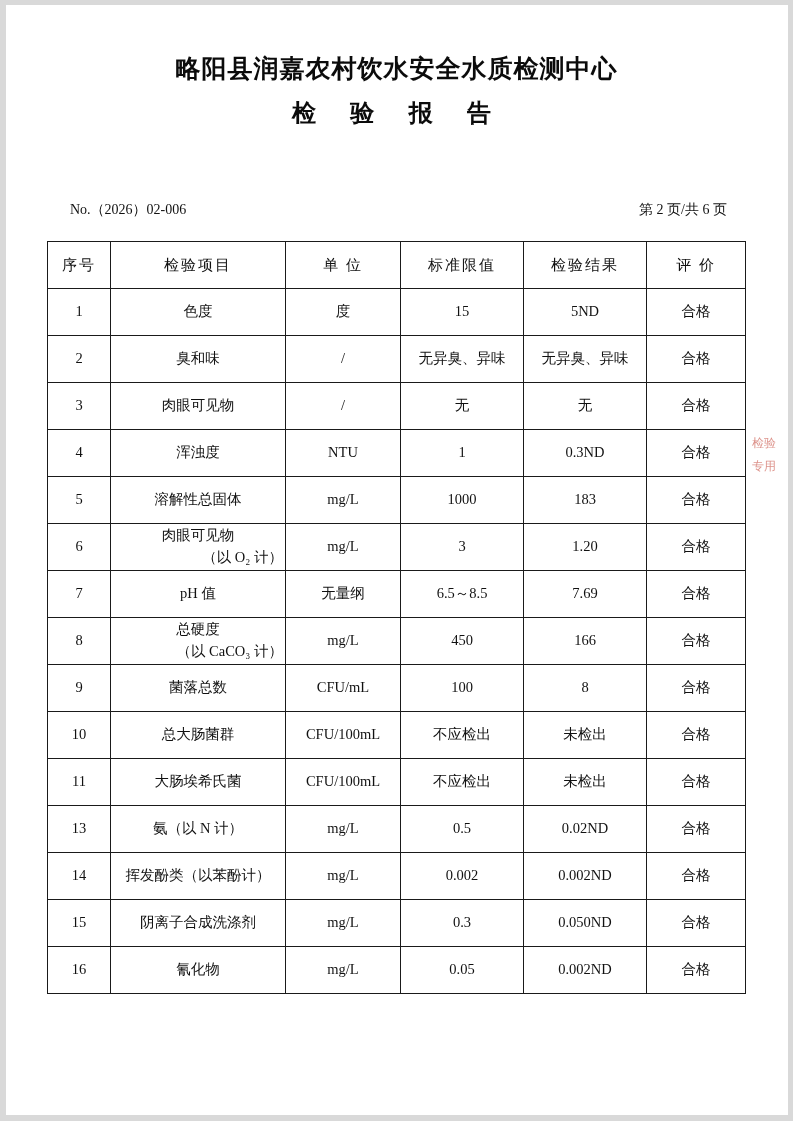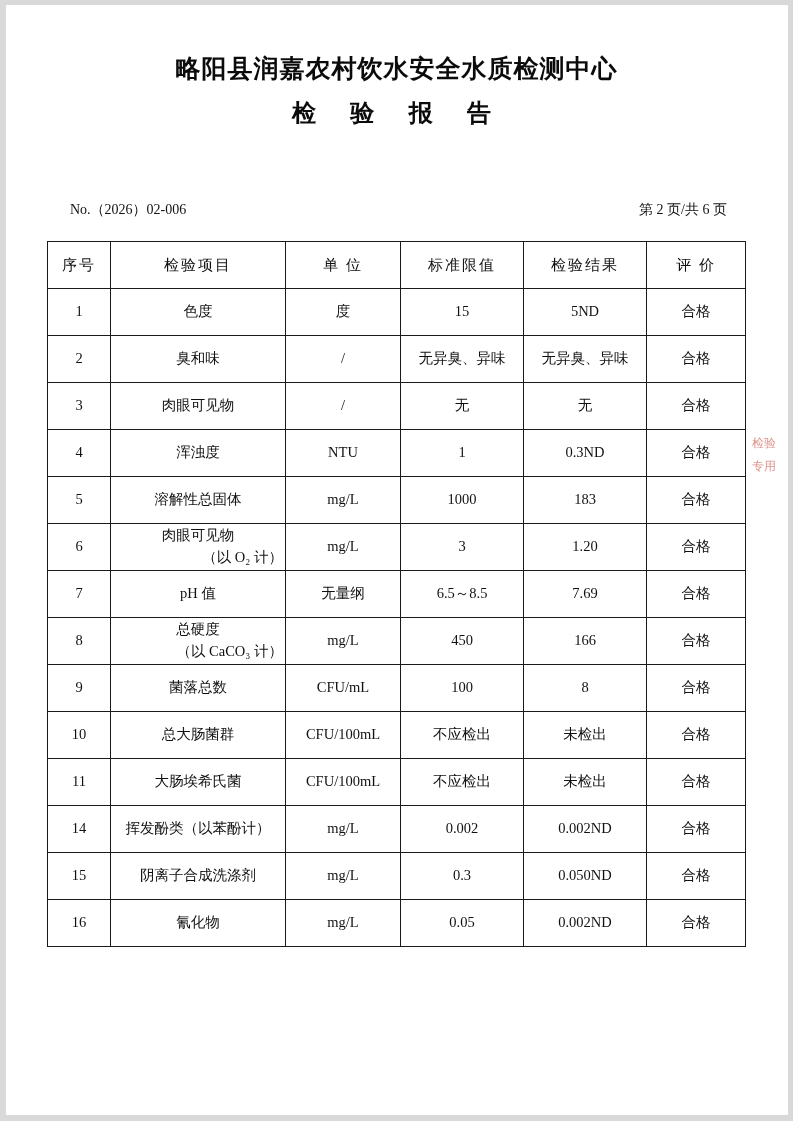--- a/index.html
+++ b/index.html
@@ -232,20 +232,28 @@
         </tr>
         <tr>
           <td class="c0">11</td>
           <td class="c1">大肠埃希氏菌</td>
           <td class="c2">CFU/100mL</td>
           <td class="c3">不应检出</td>
           <td class="c4">未检出</td>
           <td class="c5">合格</td>
         </tr>
         <tr>
+          <td class="c0">13</td>
+          <td class="c1">氨（以 N 计）</td>
+          <td class="c2">mg/L</td>
+          <td class="c3">0.5</td>
+          <td class="c4">0.02ND</td>
+          <td class="c5">合格</td>
+        </tr>
+        <tr>
           <td class="c0">14</td>
           <td class="c1">挥发酚类（以苯酚计）</td>
           <td class="c2">mg/L</td>
           <td class="c3">0.002</td>
           <td class="c4">0.002ND</td>
           <td class="c5">合格</td>
         </tr>
         <tr>
           <td class="c0">15</td>
           <td class="c1">阴离子合成洗涤剂</td>

